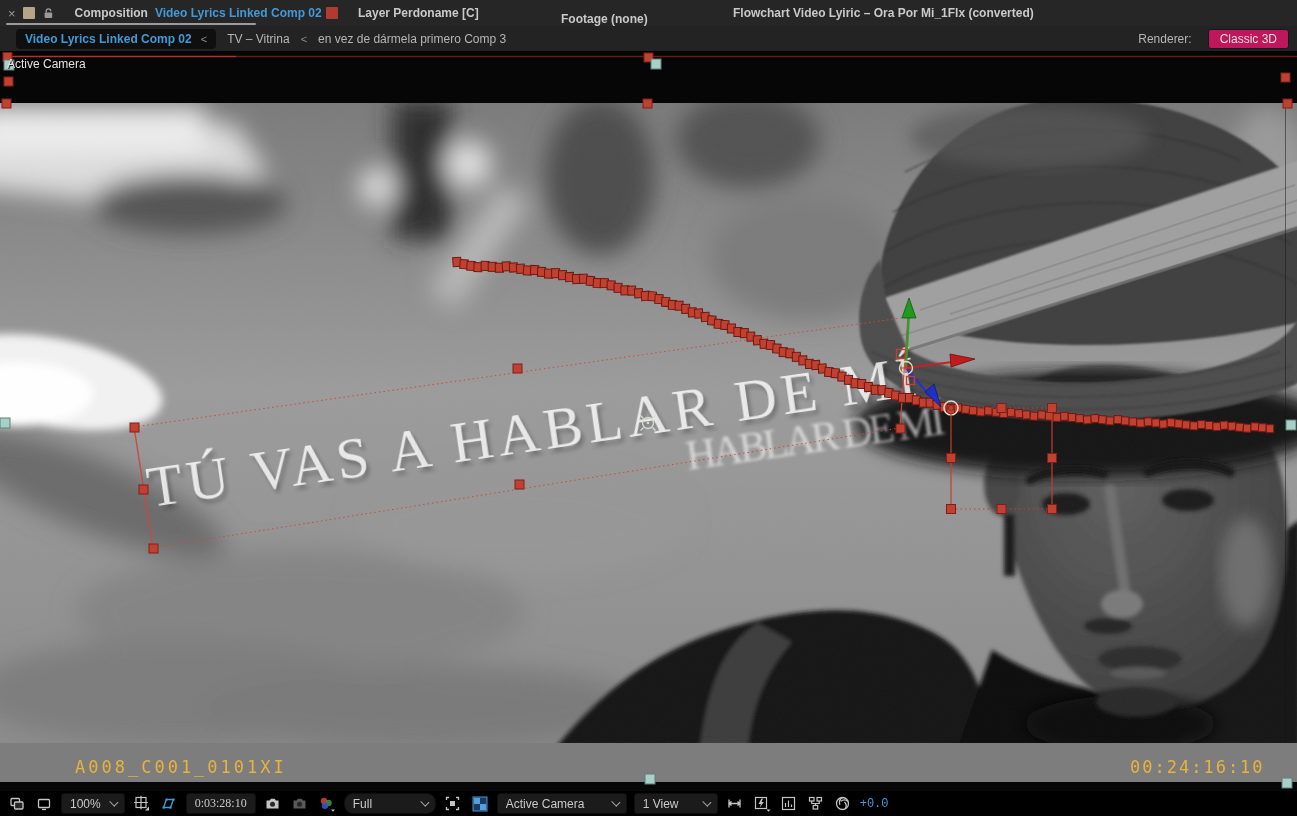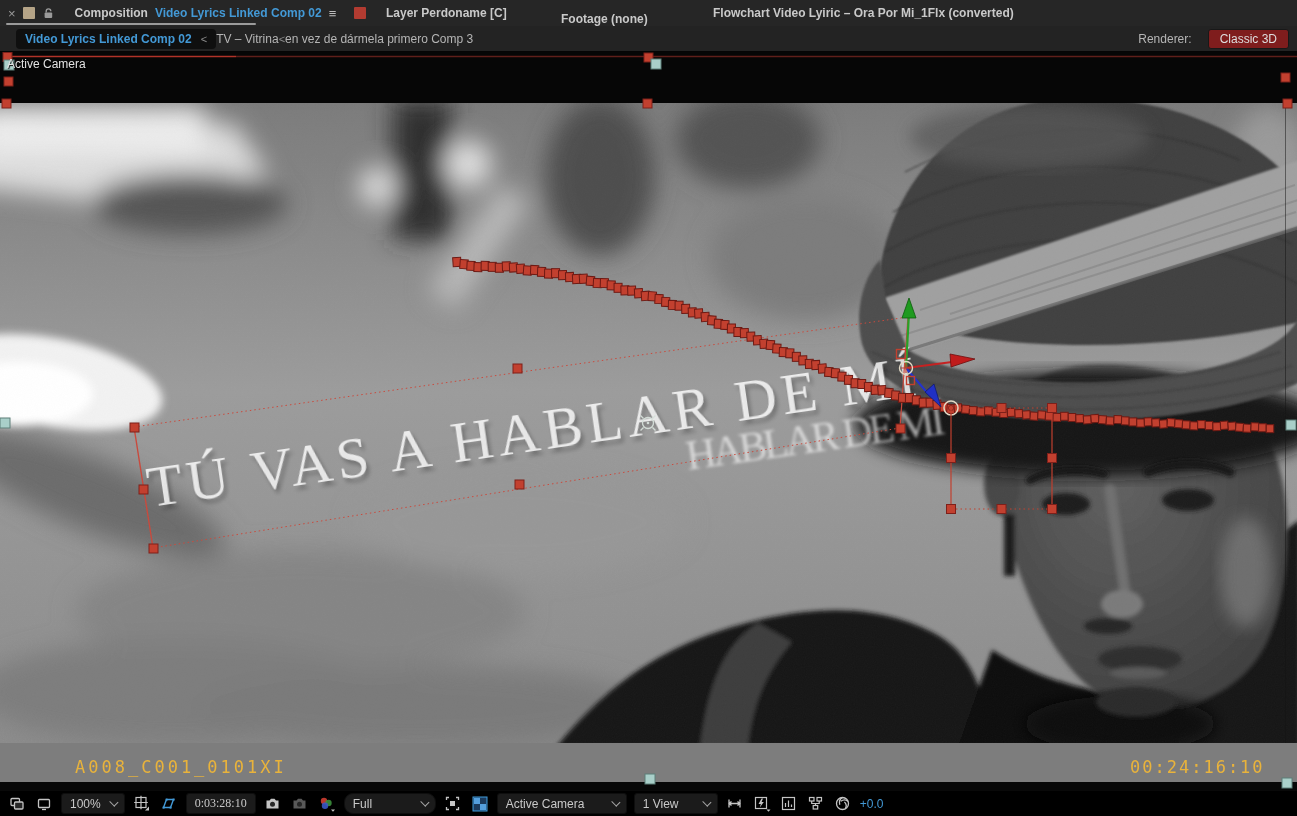--- a/index.html
+++ b/index.html
@@ -15,37 +15,37 @@
   .tab-label{font-weight:bold;color:#c9c9c9;padding-left:13px;}
   .menu-glyph{color:#bdbdbd;font-size:13px;letter-spacing:0;}
   .tab-underline{position:absolute;top:23px;left:6px;width:250px;height:2px;background:#9b9b9b;border-radius:1px;}
   
   .crumbbar{position:absolute;top:26px;left:0;width:100%;height:26px;background:#232323;
             border-bottom:1px solid #050505;display:flex;align-items:center;font-size:12px;
             color:#b5b5b5;padding-left:16px;box-sizing:border-box;}
   .crumb-pill{background:#0f0f0f;border-radius:4px;padding:3px 9px;display:flex;gap:9px;align-items:center;}
   .crumb-pill .nm{color:#4399d6;font-weight:bold;}
   .chev{color:#8d8d8d;font-size:11px;}
-  .crumb-item{}
+  .crumb-item{margin-left:11px;}
   .renderer-wrap{margin-left:auto;margin-right:8px;display:flex;align-items:center;gap:16px;}
-  .renderer-btn{background:#7f1d1d;border:1px solid #181818;border-radius:3px;padding:2px 11px;color:#dedede;}
+  .renderer-btn{background:#be185d;border:1px solid #181818;border-radius:3px;padding:2px 11px;color:#dedede;}
   
   .viewer{position:absolute;top:52px;left:0;width:1297px;height:738px;background:#000;}
   .viewer svg{position:absolute;top:0;left:0;}
   .view-label{position:absolute;top:5px;left:7px;color:#e2e2e2;font-size:12px;text-shadow:1px 1px 1px #000;z-index:5;}
   
   .toolbar{position:absolute;bottom:0;left:0;width:100%;height:26px;background:#000000;
            border-top:1px solid #090909;display:flex;align-items:center;gap:7px;
            padding:0 7px;box-sizing:border-box;font-size:12px;color:#c9c9c9;}
   .tbox{display:flex;align-items:center;height:19px;padding:0 8px;background:#1b1b1b;
         border:1px solid #0e0e0e;border-radius:3px;gap:8px;white-space:nowrap;}
   .caret{display:inline-block;width:6px;height:6px;border-right:1.4px solid #a8a8a8;
          border-bottom:1.4px solid #a8a8a8;transform:rotate(45deg) translateY(-2px) scaleY(.85);}
   .ticon{display:flex;align-items:center;justify-content:center;width:20px;height:20px;}
-  .exposure{color:#4399d6;}
+  .exposure{color:#4399d6;font-family:Liberation Mono, monospace;}
   .mono{font-family:Liberation Serif, serif;text-align:right;}
 </style>
 </head>
 <body>
 
 <div class="app">
 
   <div class="tabbar">
     <div class="tabgroup" style="left:8px;">
       <span class="close-x">×</span>
@@ -54,28 +54,28 @@
         <svg width="13" height="13" viewBox="0 0 13 13">
             <rect x="2.6" y="5.6" width="7.6" height="5.4" rx="1" fill="#9a9a9a"></rect>
             <path d="M4.2 5.6 V4.2 a2.3 2.3 0 0 1 4.6 0" fill="none" stroke="#9a9a9a" stroke-width="1.4"></path>
           </svg>
       </span>
       <span class="tab-label">Composition</span>
       <span class="tab-name-blue">Video Lyrics Linked Comp 02</span>
       <span class="menu-glyph">≡</span>
     </div>
     <div class="tab-underline"></div>
-    <div class="tabgroup" style="left:354px;">
+    <div class="tabgroup" style="left:326px;">
       <span class="swatch" style="background:#b23b31;"></span>
       <span class="tab-label">Layer Perdoname [C]</span>
     </div>
     <div class="tabgroup" style="left:548px;align-items:flex-end;">
       <span class="tab-label">Footage (none)</span>
     </div>
-    <div class="tabgroup" style="left:700px;">
+    <div class="tabgroup" style="left:720px;">
       <span class="tab-label">Flowchart Video Lyiric – Ora Por Mi_1Flx (converted)</span>
     </div>
   </div>
 
   <div class="crumbbar">
     <div class="crumb-pill">
       <span class="nm">Video Lyrics Linked Comp 02</span>
       <span class="chev">&lt;</span>
     </div>
     <span class="crumb-item">TV – Vitrina</span>

